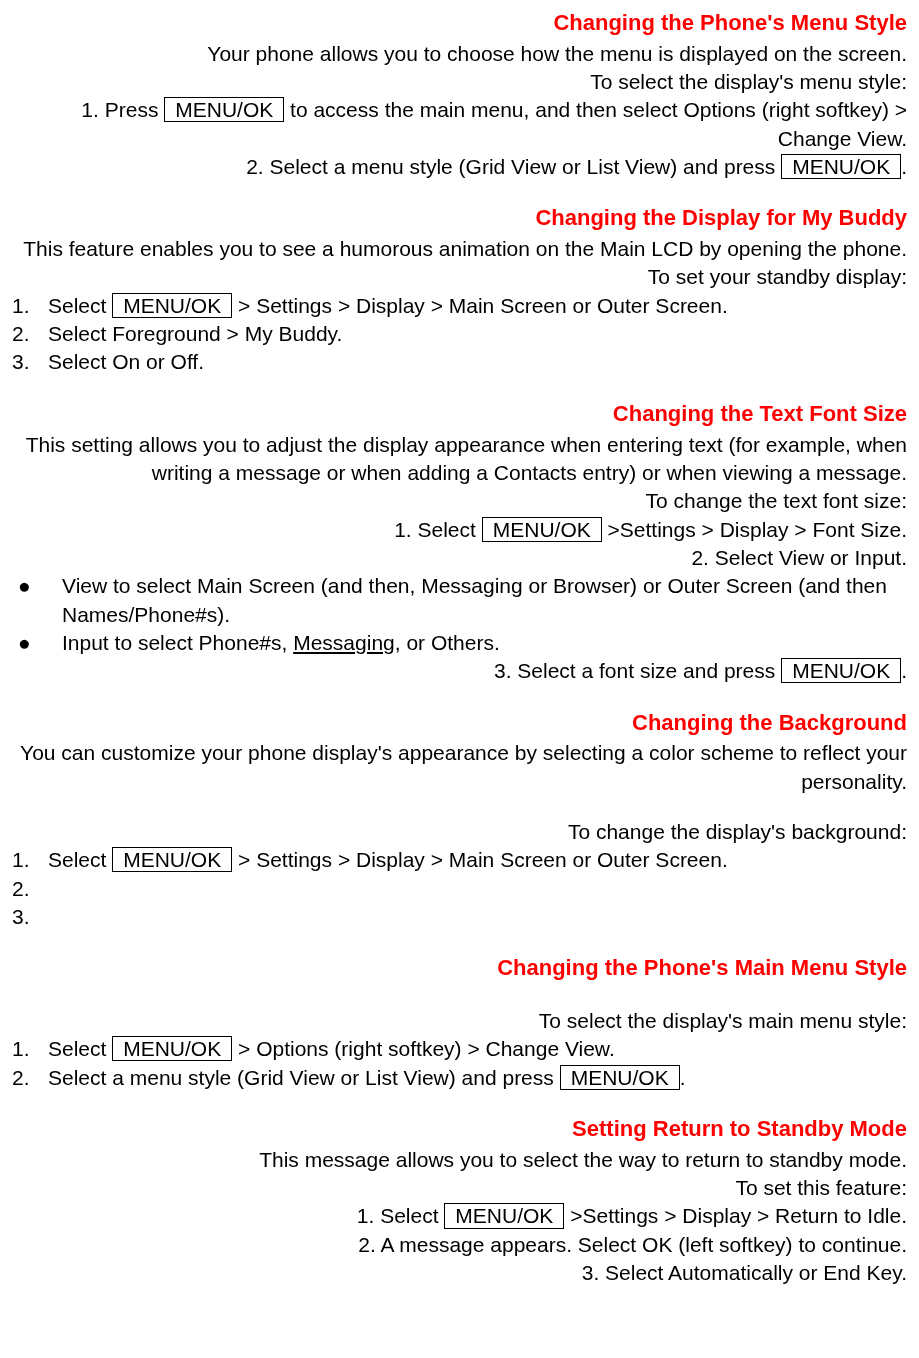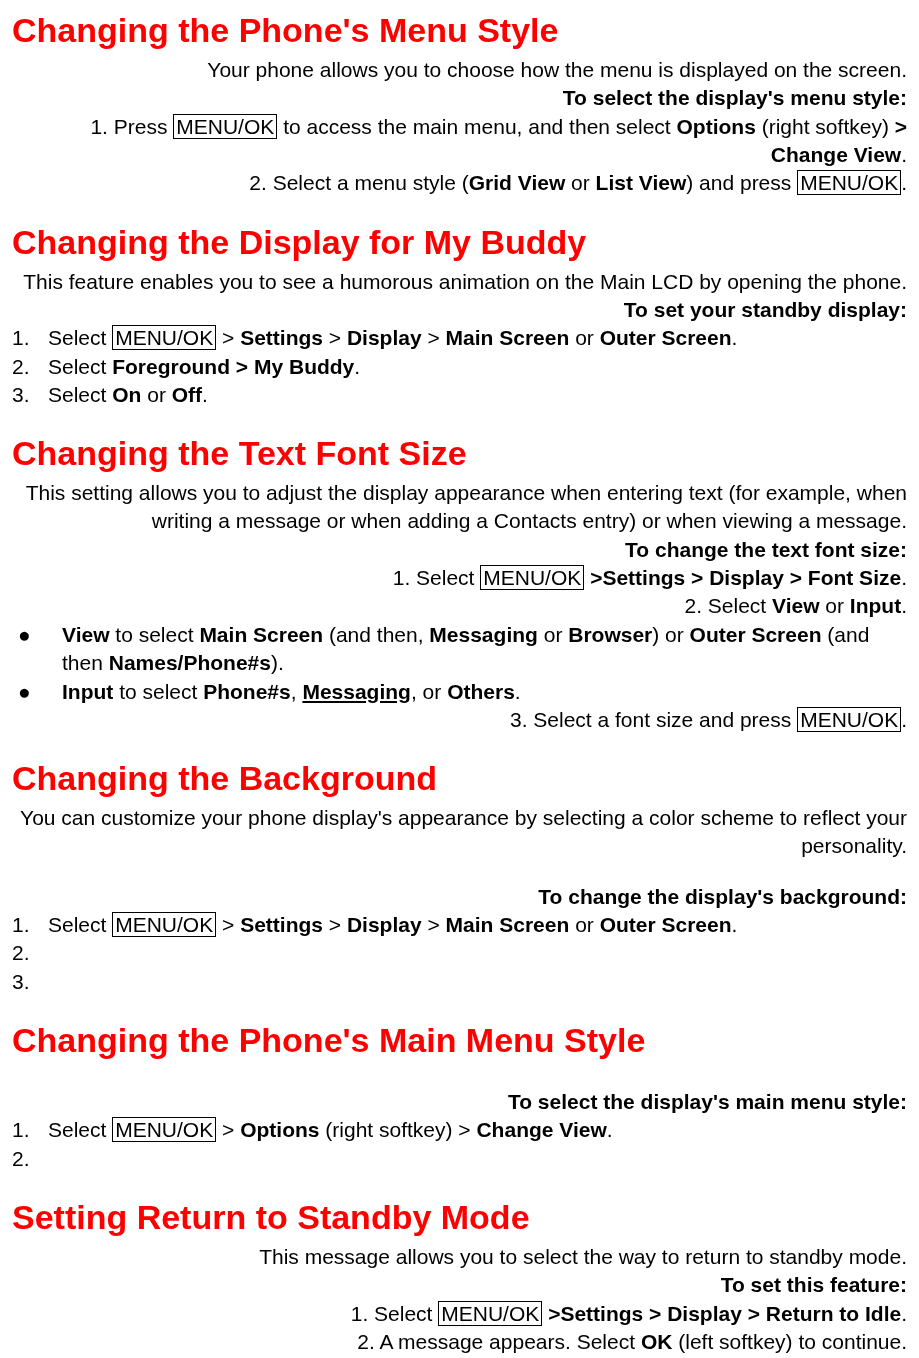--- a/index.html
+++ b/index.html
@@ -7,32 +7,33 @@
       font-size: 21px;
       line-height: 1.35;
       color: #000;
       margin: 0;
       padding: 8px 12px;
       width: 919px;
       box-sizing: border-box;
     }
     h2 {
       color: #ff0000;
-      font-size: 34px;
+      font-size: 22px;
       font-weight: bold;
       margin: 0 0 2px 0;
+      text-align: right;
     }
     p {
       margin: 0;
       text-align: right;
     }
-    .b { font-weight: bold; }
+    .b { font-weight: normal; }
     .boxed {
       border: 1px solid #000;
-      padding: 0 2px;
+      padding: 0 10px;
       display: inline-block;
       line-height: 1.1;
     }
     .indent-list {
       padding-left: 0;
     }
     .indent-list .row {
       display: flex;
     }
     .indent-list .num {
@@ -137,20 +138,21 @@
 <h2>Changing the Phone's Main Menu Style</h2>
 <div class="section-gap"></div>
 <p class="b">To select the display's main menu style:</p>
 <div class="indent-list">
   <div class="row">
     <div class="num">1.</div>
     <div><span>Select </span><span class="boxed">MENU/OK</span><span> &gt; </span><span class="b">Options</span><span> (right softkey) &gt; </span><span class="b">Change View</span><span>.</span></div>
   </div>
   <div class="row">
     <div class="num">2.</div>
+    <div><span>Select a menu style (</span><span class="b">Grid View</span><span> or </span><span class="b">List View</span><span>) and press </span><span class="boxed">MENU/OK</span><span>.</span></div>
   </div>
 </div>
 
 <div class="section-gap"></div>
 
 <h2>Setting Return to Standby Mode</h2>
 <p>This message allows you to select the way to return to standby mode.</p>
 <p class="b">To set this feature:</p>
 <p>
   <span>1. Select </span><span class="boxed">MENU/OK</span><span> </span><span class="b">&gt;Settings &gt; Display &gt; Return to Idle</span><span>.</span>

